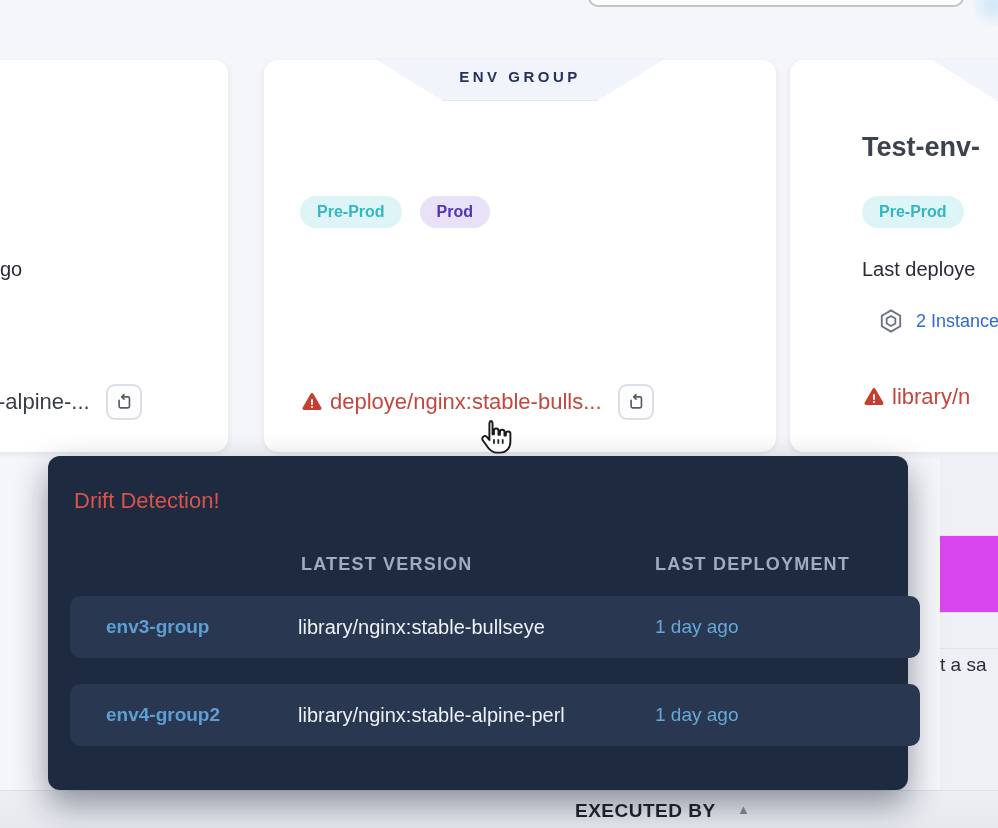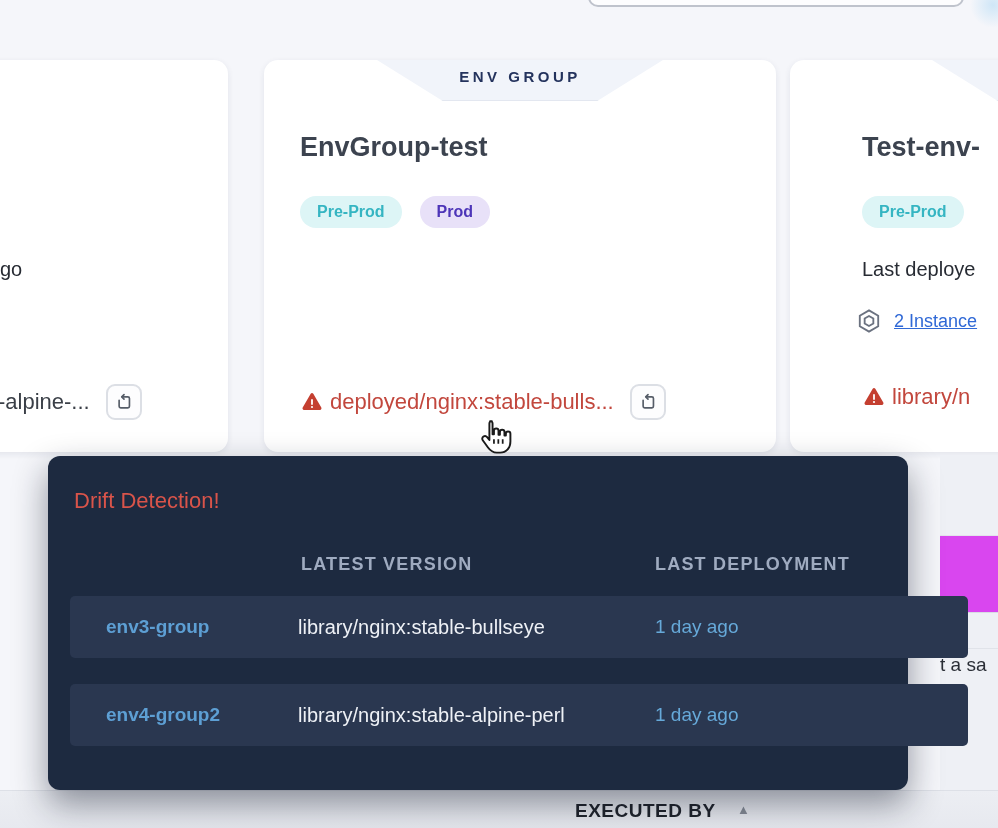--- a/index.html
+++ b/index.html
@@ -55,21 +55,21 @@
   .copy-btn{
     width:36px;height:36px;margin-left:16px;flex:none;
     border:2px solid #dcdfe5;border-radius:9px;background:#fdfdfe;
     display:flex;align-items:center;justify-content:center;cursor:pointer;padding:0;
   }
   .card-left .frag-ago{position:absolute;left:26px;top:198px;font-size:20px;color:#272b33;}
   .card-left .image-row{left:24px;}
   .card-right .card-title{left:72px;}
   .card-right .badges{left:72px;}
   .card-right .deployed{left:72px;}
-  .card-right .instances{left:66px;text-decoration:underline;}
+  .card-right .instances{left:88px;}
   .card-right .image-row{left:72px;text-align:right;}
 
   
   .bg-frag{position:absolute;left:940px;top:455px;width:58px;height:335px;background:#eef0f5;}
   .bg-frag .band{position:absolute;left:0;top:80px;width:58px;height:76px;background:#d946ef;
     border-top:1px solid #e2e5ea;border-bottom:1px solid #d8dce3;padding-left:40px;}
   .bg-frag .frag-text{position:absolute;left:0;top:118px;font-size:19px;color:#2a2e36;white-space:nowrap;}
   .bg-frag .line2{position:absolute;left:0;top:193px;width:100%;height:1px;background:#e0e3e9;}
 
   
@@ -85,21 +85,21 @@
   .tooltip{
     position:absolute;left:48px;top:456px;width:860px;height:334px;z-index:5;
     background:var(--tooltip-bg,#1d2a40);border-radius:12px;
     box-shadow:0 14px 34px rgba(15,22,40,.45);
   }
   .tooltip-title{position:absolute;left:26px;top:32px;font-size:22px;color:var(--drift-red,#d9544a);}
   .t-h{position:absolute;top:98px;font-size:18px;font-weight:bold;color:#9fabc0;letter-spacing:1.2px;}
   .t-h1{left:253px;} .t-h2{left:607px;}
   .t-row{
     position:absolute;left:22px;width:850px;height:62px;
-    background:var(--tooltip-row-bg,#2a3750);border-radius:5px;padding-left:48px;
+    background:var(--tooltip-row-bg,#2a3750);border-radius:10px;
   }
   .t-row.r0{top:140px;} .t-row.r1{top:228px;}
   .t-row span{position:absolute;top:50%;transform:translateY(-50%);white-space:nowrap;}
   .t-group{left:36px;font-size:19px;font-weight:bold;color:var(--row-link-blue,#5d9fd4);cursor:pointer;}
   .t-version{left:228px;font-size:20px;color:#eef1f6;}
   .t-date{left:585px;font-size:19px;color:var(--date-blue,#66a9d9);}
 
   .cursor{position:absolute;left:474px;top:414px;z-index:10;pointer-events:none;}
 </style>
 </head>
@@ -120,32 +120,31 @@
           <path d="M12.6 2.9 10 5.5l2.6 2.6"></path>
         </svg>
       </button>
     </div>
   </div>
 
   <div class="card card-center">
     <div class="trapezoid">
       <span>ENV GROUP</span>
     </div>
-    <div class="card-title">EnvGroup-test</div>
     <div class="badges">
       <span class="pill preprod">Pre-Prod</span>
       <span class="pill prod">Prod</span>
     </div>
     <div class="image-row">
       <svg width="24" height="24" viewBox="0 0 24 24">
         <path d="M10.7 3.8c.6-1 2-1 2.6 0l8 13.8c.6 1-.2 2.4-1.3 2.4H4c-1.2 0-1.9-1.3-1.3-2.4z" fill="#c43f30"></path>
         <rect x="11.1" y="9" width="1.8" height="6" rx=".9" fill="#fff"></rect>
         <circle cx="12" cy="17" r="1.1" fill="#fff"></circle>
       </svg>
-      <span class="image-name red">deployed/nginx:stable-bulls...</span>
+      <span class="image-name red">deploye/nginx:stable-bulls...</span>
       <button class="copy-btn">
         <svg width="21" height="21" viewBox="0 0 24 24" fill="none" stroke="#565d68" stroke-width="1.9" stroke-linecap="round" stroke-linejoin="round">
           <path d="M10.5 5.5H17a1.8 1.8 0 0 1 1.8 1.8v9A1.8 1.8 0 0 1 17 18.1H8.8A1.8 1.8 0 0 1 7 16.3V9.5"></path>
           <path d="M12.6 2.9 10 5.5l2.6 2.6"></path>
         </svg>
       </button>
     </div>
   </div>
 
   <div class="card card-right">

